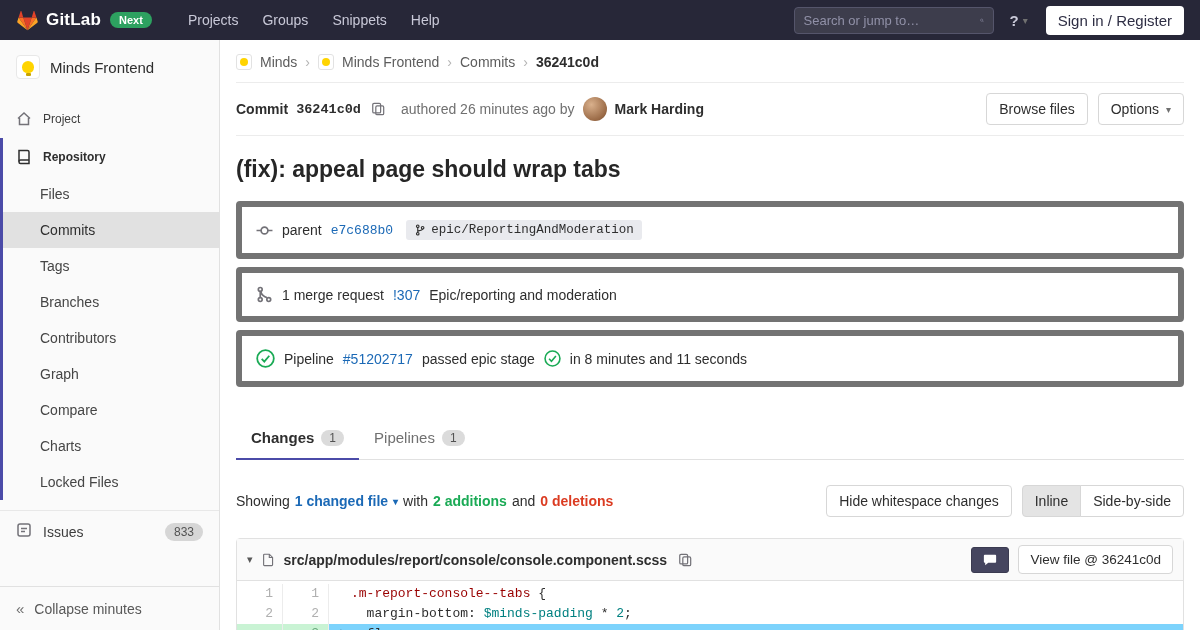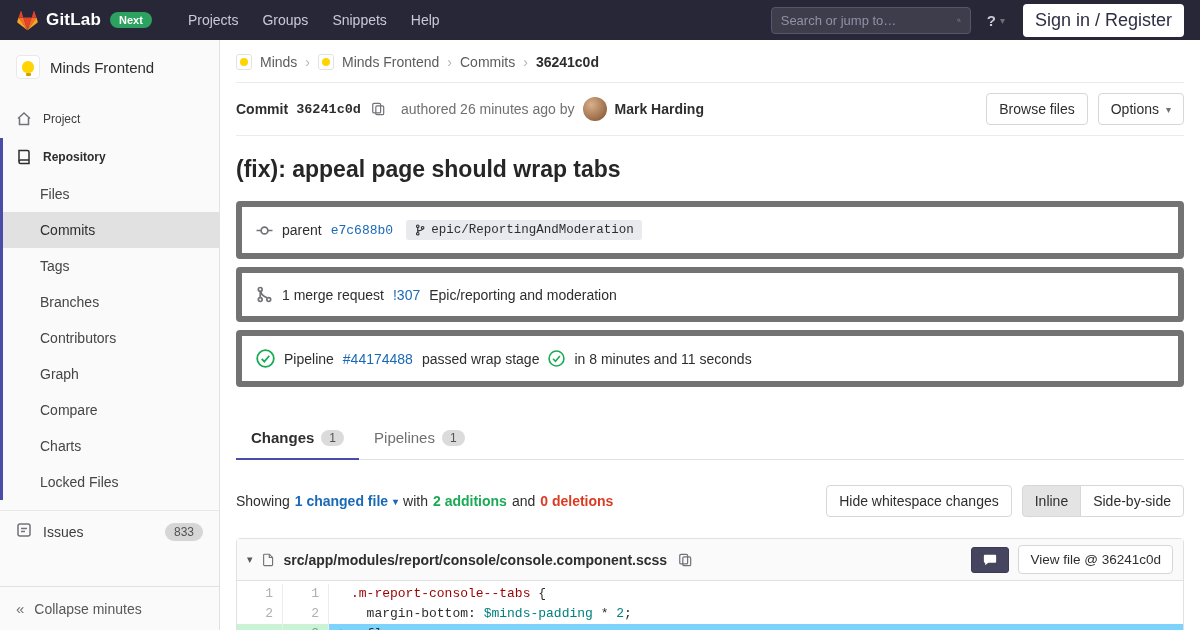--- a/index.html
+++ b/index.html
@@ -14,21 +14,21 @@
   .logo-text { color: #fff; font-size: 17px; font-weight: 700; letter-spacing: .2px; }
   .next-badge { background: #2da160; color: #fff; font-size: 11px; font-weight: 700; padding: 2px 9px; border-radius: 10px; margin-left: 2px; }
   .top-nav { display: flex; margin-left: 24px; }
   .top-nav a { color: #c9c9d8; padding: 0 12px; line-height: 40px; font-size: 14px; }
   .spacer { flex: 1; }
   .search-box { width: 200px; height: 27px; background: rgba(255,255,255,0.10); border: 1px solid #55556b; border-radius: 4px; display: flex; align-items: center; padding: 0 9px; }
   .search-box input { flex: 1; background: transparent; border: none; outline: none; color: #d6d6e2; font-size: 13px; font-family: inherit; }
   .search-box input::placeholder { color: #9191a8; }
   .help { display: flex; align-items: center; color: #c9c9d8; margin: 0 18px 0 16px; gap: 4px; font-weight: 700; font-size: 15px; }
   .help .caret { font-size: 10px; font-weight: 400; }
-  .signin { background: #fff; color: #2e2e44; border: none; padding: 6px 12px; border-radius: 4px; font-size: 18px; }
+  .signin { background: #fff; color: #2e2e44; border: none; padding: 6px 12px; border-radius: 4px; font-size: 15px; }
 
   
   .app { display: flex; height: 590px; }
 
   
   .sidebar { width: 220px; min-width: 220px; background: #fafafa; border-right: 1px solid #e1e1e1; display: flex; flex-direction: column; }
   .project-head { display: flex; align-items: center; gap: 10px; padding: 15px 16px 11px; }
   .avatar-sq { width: 24px; height: 24px; border-radius: 4px; background: #fff; border: 1px solid #e8e8e8; display: flex; align-items: center; justify-content: center; }
   .bulb-lg { width: 12px; height: 12px; background: #ffd400; border-radius: 50% 50% 45% 45%; position: relative; }
   .bulb-lg::after { content: ""; position: absolute; bottom: -3px; left: 3.5px; width: 5px; height: 3px; background: #c9a400; border-radius: 1px; }
@@ -274,22 +274,22 @@
       <a class="link">!307</a>
       <span>Epic/reporting and moderation</span>
     </div>
 
     <div class="well">
       <svg viewBox="0 0 16 16" width="19" height="19" fill="none" stroke="#1aaa55" stroke-width="1.5">
           <circle cx="8" cy="8" r="7"></circle>
           <path d="M4.8 8.3l2.2 2.3 4.2-4.9"></path>
         </svg>
       <span>Pipeline</span>
-      <a class="link">#44174488</a>
-      <span>passed wrap stage</span>
+      <a class="link">#51202717</a>
+      <span>passed epic stage</span>
       <svg viewBox="0 0 16 16" width="17" height="17" fill="none" stroke="#1aaa55" stroke-width="1.5">
           <circle cx="8" cy="8" r="7"></circle>
           <path d="M4.8 8.3l2.2 2.3 4.2-4.9"></path>
         </svg>
       <span>in 8 minutes and 11 seconds</span>
     </div>
 
     <div class="tabs">
       <a class="tab active">
         <span>Changes</span>

